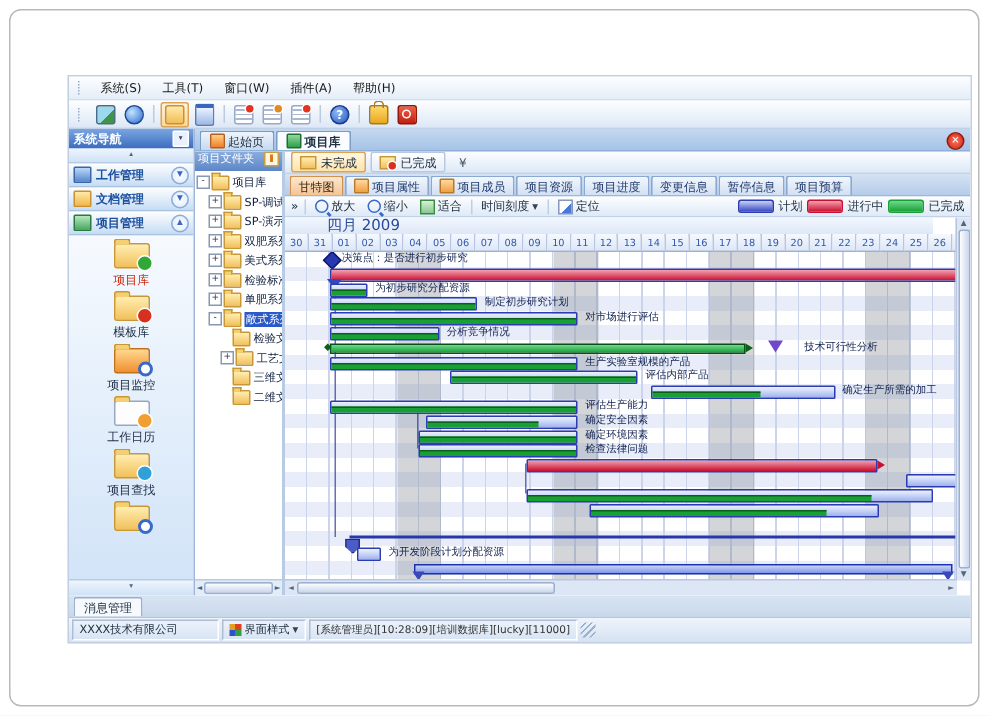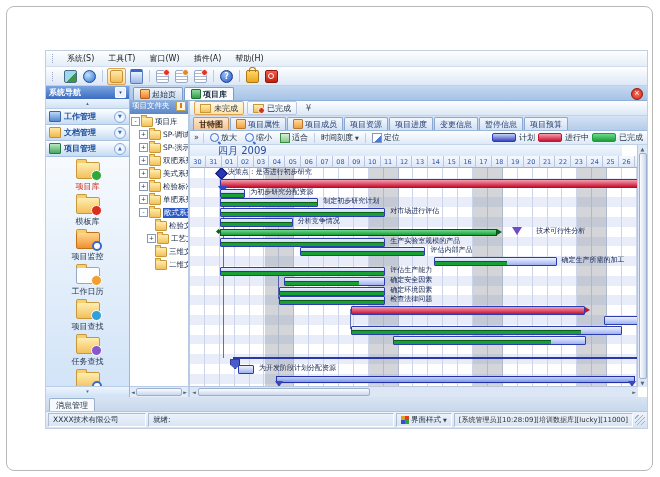--- a/index.html
+++ b/index.html
@@ -128,21 +128,21 @@
   .fbtn.sel{border-color:#dfa24f;background:linear-gradient(#fff8e8,#ffe2a6)}
   .ficon{width:9px;height:7px;background:linear-gradient(#ffeeb0,#f2c05c);border:1px solid #c89838;position:relative;flex:none}
   .ficon.red::after{content:"";position:absolute;right:-2px;bottom:-2px;width:5px;height:5px;background:#d83020;
         border-radius:50%;border:1px solid #fff}
   .fmore{margin-left:3px;color:#456;padding:0 3px}
 
   #dtabs{height:14px;flex:none;display:flex;align-items:flex-end;padding-left:3px;gap:1px;
          background:linear-gradient(#d4e2f4,#b6cce9);border-bottom:1px solid #9ab8dc}
   .dtab2{height:12px;display:flex;align-items:center;gap:2px;padding:0 5px;border:1px solid #8aa8d0;border-bottom:none;
          border-radius:2px 2px 0 0;background:linear-gradient(#f2f7fd,#d2e0f3);color:#223b6e;white-space:nowrap}
-  .dtab2.active{background:linear-gradient(#fce8d0,#f5c493);border-color:#d09050;font-weight:bold;color:#402810}
+  .dtab2.active{background:linear-gradient(#fce8d0,#f5c493);border-color:#d09050;font-weight:normal;color:#402810}
   .dt2icon{width:8px;height:8px;background:linear-gradient(#ffd9a0,#f0a040);border:1px solid #b87828;border-radius:1px;flex:none}
 
   #gtoolbar{height:13px;flex:none;display:flex;align-items:center;gap:4px;padding:0 4px;
             background:linear-gradient(#fdfeff,#dfe9f7);border-bottom:1px solid #c2d2e8;color:#234;white-space:nowrap}
   .gtbtn{display:flex;align-items:center;gap:2px;height:11px;padding:0 2px}
   .mag{width:7px;height:7px;border:1.5px solid #3a6ac8;border-radius:50%;position:relative;flex:none}
   .mag::after{content:"";position:absolute;right:-3px;bottom:-2px;width:3px;height:1.5px;background:#3a6ac8;transform:rotate(45deg)}
   .fit-icon{width:8px;height:8px;border:1px solid #3a8a40;background:linear-gradient(#d8f0d8,#88c890);flex:none}
   .loc-icon{width:8px;height:8px;border:1px solid #8898b8;background:linear-gradient(135deg,#fff 0 60%,#4878d8 60%);flex:none}
   .dar{font-size:5px;color:#345}
@@ -311,26 +311,20 @@
               </div>
               <div class="lbl">工作日历</div>
             </div>
             <div class="nitem">
               <div class="nico project-search-icon">
                 <div class="badge"></div>
               </div>
               <div class="lbl">项目查找</div>
             </div>
             <div class="nitem">
-              <div class="nico task-search-icon">
-                <div class="badge"></div>
-              </div>
-              <div class="lbl">任务查找</div>
-            </div>
-            <div class="nitem">
               <div class="nico project-doc-search-icon">
                 <div class="badge"></div>
               </div>
             </div>
           </div>
         </div>
       <div class="nfoot"></div>
     </div>
 
     <div id="mright">
@@ -628,21 +622,20 @@
       </div>
     </div>
   </div>
 
   <div id="msgrow">
     <div class="msgtab">消息管理</div>
   </div>
 
   <div id="statusbar">
     <div class="scell" style="width:88px">XXXX技术有限公司</div>
-    <div class="scell fill">就绪:</div>
     <div class="scell">
       <span class="sticon"></span>
       <span>界面样式</span>
       <span class="dar" style="margin-left:2px"></span>
     </div>
     <div class="scell ssession">[系统管理员][10:28:09][培训数据库][lucky][11000]</div>
     <div class="sgrip"></div>
   </div>
 
 </div>

